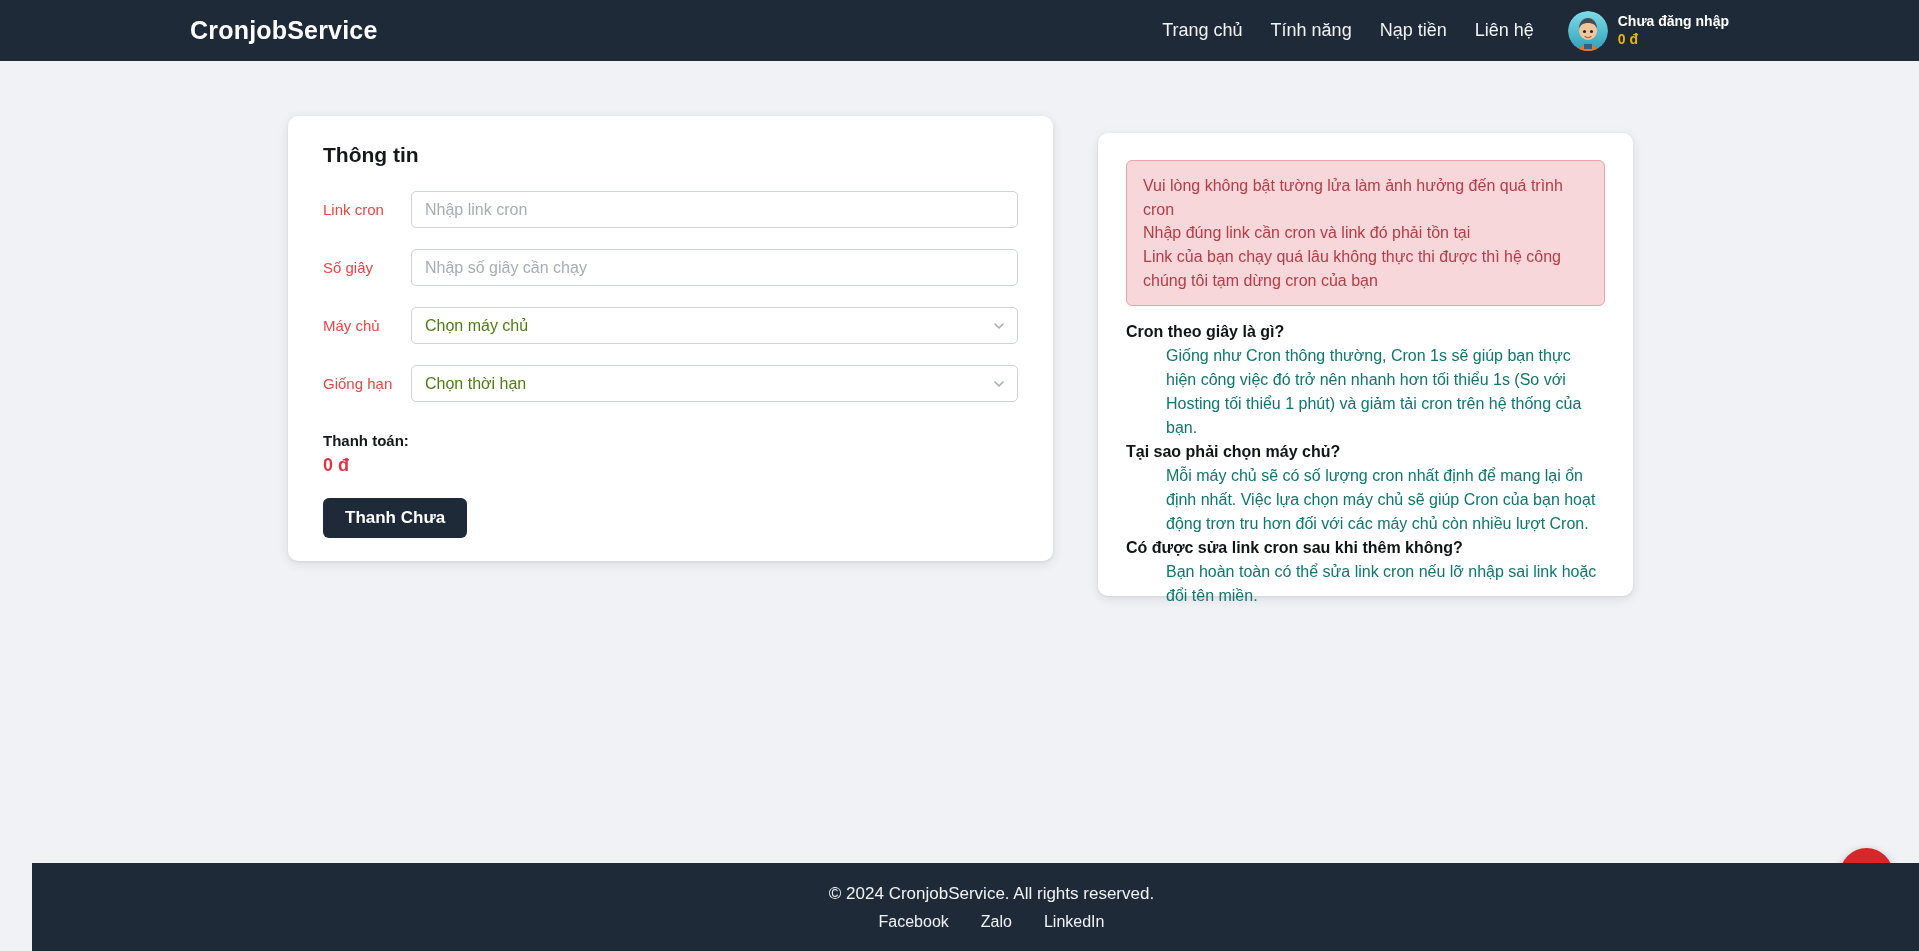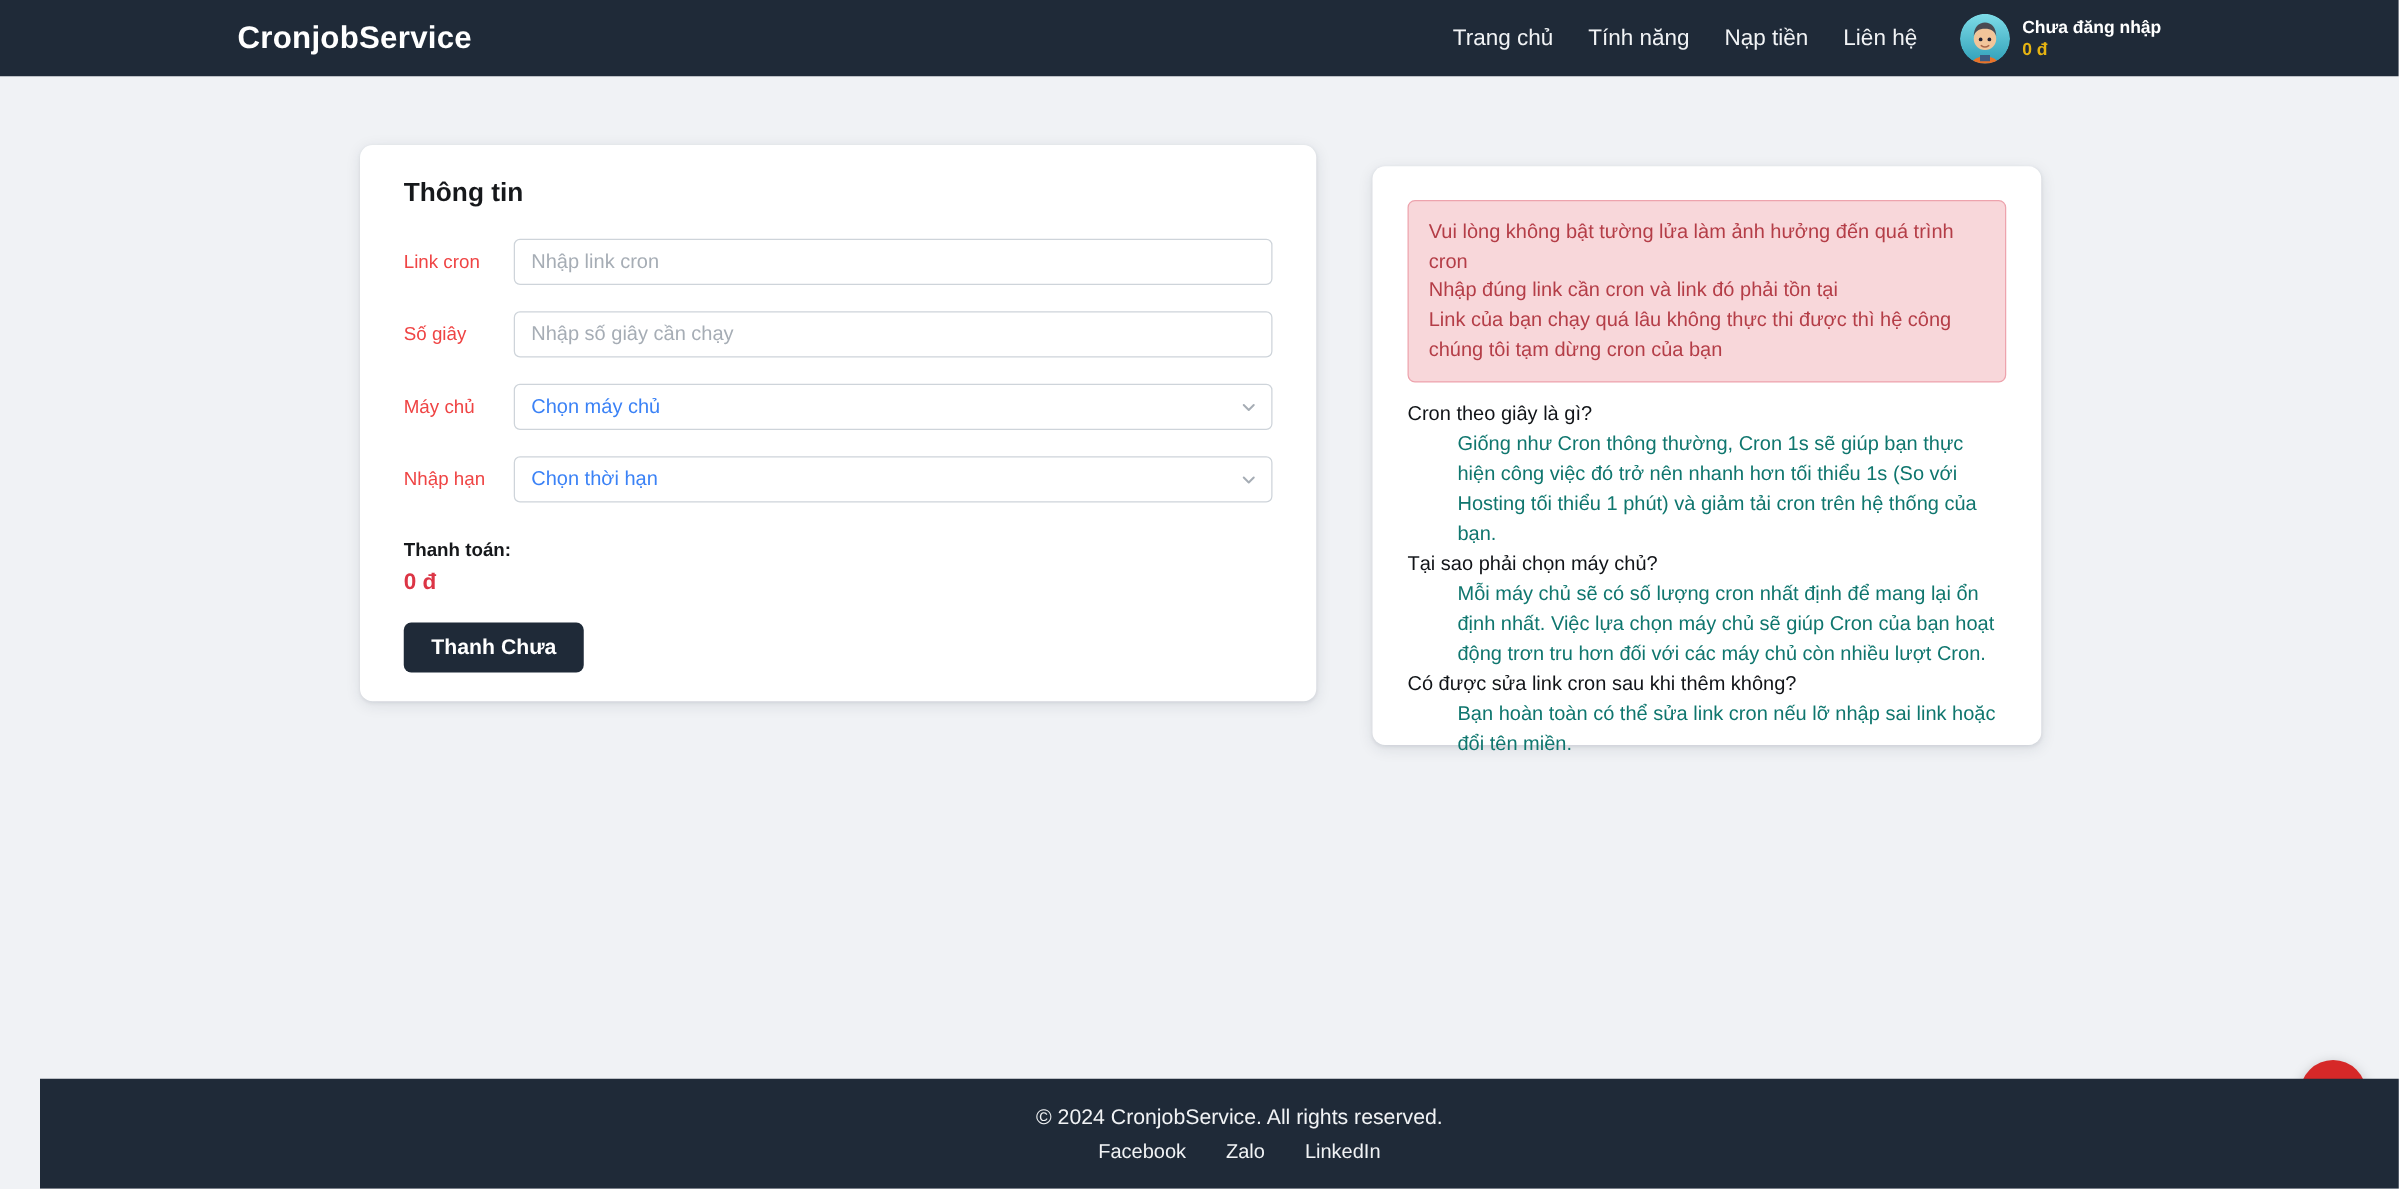--- a/index.html
+++ b/index.html
@@ -46,21 +46,21 @@
   .form-row { display:flex; align-items:center; margin-bottom:21px; }
   .form-label { width:88px; flex:0 0 auto; font-size:15px; color:#ef4444; }
   .control-wrap { position:relative; flex:1; }
   .text-input, .select-box {
     width:100%; height:37px; border:1px solid #ced4da; border-radius:5px;
     background:#fff; font-family:inherit; font-size:16px; color:#212529;
     padding:0 13px; display:block; outline:none;
   }
   .text-input::placeholder { color:#a6adb5; opacity:1; }
   .select-box { display:flex; align-items:center; cursor:pointer; }
-  .select-placeholder { color:#3b82f6; font-size:16px;text-align:center; }
+  .select-placeholder { color:#4d7c0f; font-size:16px;text-align:center; }
   .chevron {
     position:absolute; right:13px; top:50%; transform:translateY(-50%);
     width:12px; height:12px; pointer-events:none;
   }
   .chevron svg { display:block; }
 
   .payment-block { margin-top:30px; }
   .payment-label { font-size:15px; font-weight:bold; color:#16181b; }
   .payment-amount { font-size:18px; font-weight:bold; color:#dc3545; margin-top:6px; }
 
@@ -70,21 +70,21 @@
     padding:10px 22px; border-radius:6px; cursor:pointer;
   }
 
   
   .alert {
     background:#f8d7da; border:1px solid #eda3ad; border-radius:6px;
     padding:13px 16px; color:#b43d47; font-size:16px; line-height:1.48;
     margin-bottom:14px;
   }
   .alert p { margin:0; }
-  .faq-q { font-size:16px; font-weight:normal; color:#111418; line-height:1.5; }
+  .faq-q { font-size:16px; font-weight:bold; color:#111418; line-height:1.5; }
   .faq-a { font-size:16px; color:#0f766e; line-height:1.5; padding-left:40px; padding-right:2px; }
 
   
   .support-fab {
     position:absolute; left:1840px; top:787px; width:53px; height:53px;
     border-radius:50%; background:#d62828; border:none; cursor:pointer;
     color:#ffffff; font-family:inherit; font-size:13px; font-weight:bold;
     box-shadow:0 3px 10px rgba(0,0,0,.25);
     display:flex; align-items:center; justify-content:center;
   }
@@ -167,21 +167,21 @@
         </div>
         <span class="chevron">
           <svg viewBox="0 0 12 12" width="12" height="12">
               <path d="M2 4l4 4 4-4" fill="none" stroke="#a6adb5" stroke-width="1.6" stroke-linecap="round" stroke-linejoin="round"></path>
             </svg>
         </span>
       </div>
     </div>
 
     <div class="form-row">
-      <label class="form-label">Nhập hạn</label>
+      <label class="form-label">Giống hạn</label>
       <div class="control-wrap">
         <div class="select-box">
           <span class="select-placeholder">Chọn thời hạn</span>
         </div>
         <span class="chevron">
           <svg viewBox="0 0 12 12" width="12" height="12">
               <path d="M2 4l4 4 4-4" fill="none" stroke="#a6adb5" stroke-width="1.6" stroke-linecap="round" stroke-linejoin="round"></path>
             </svg>
         </span>
       </div>

